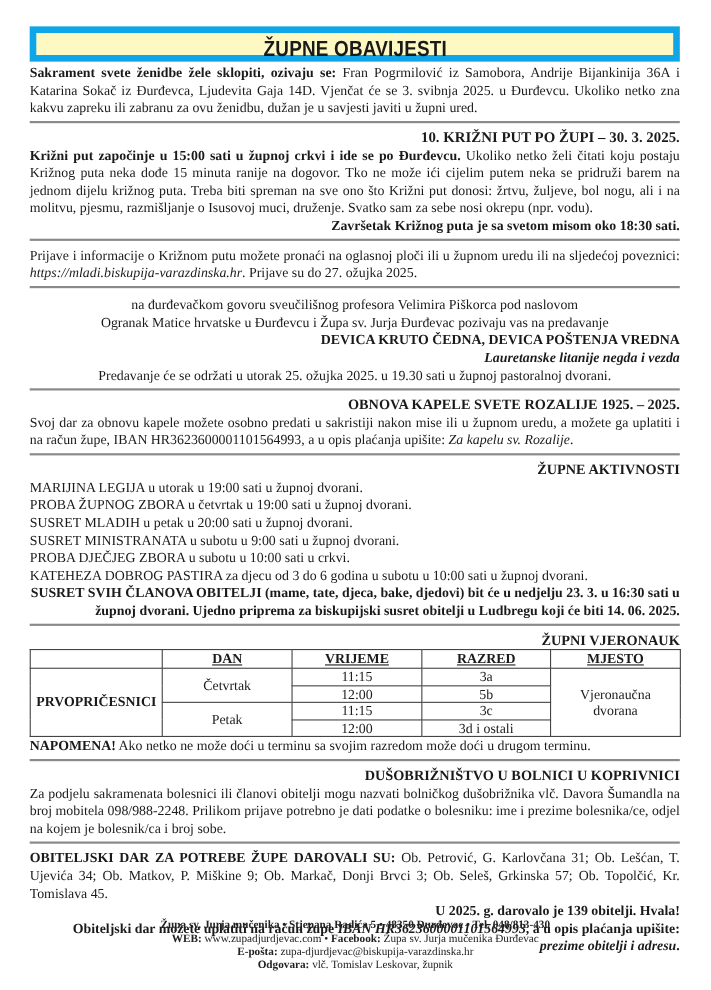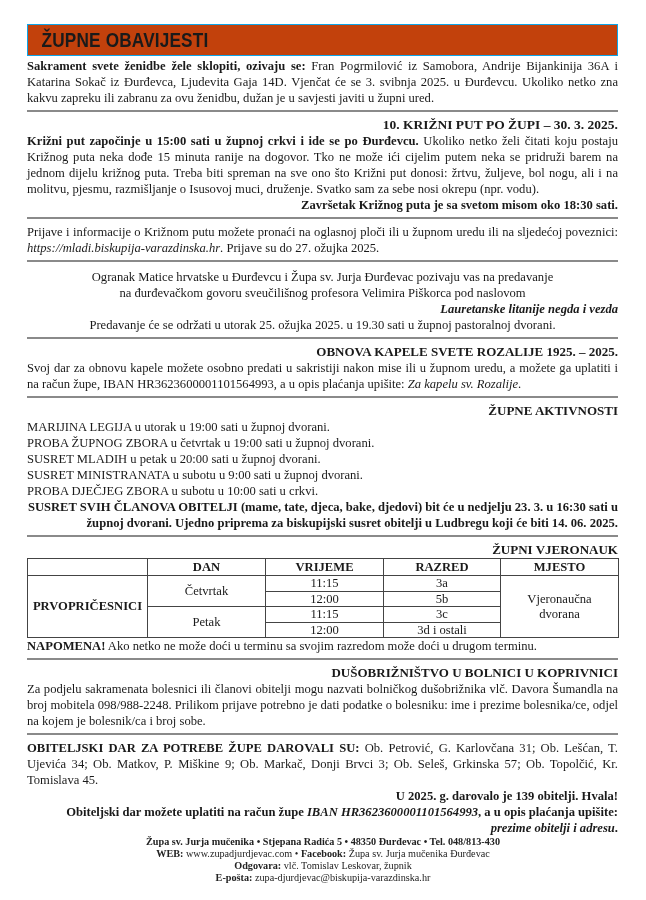--- a/index.html
+++ b/index.html
@@ -6,22 +6,23 @@
   html, body { width: 646px; height: 900px; background: #ffffff; }
   body {
     font-family: "Liberation Serif", "DejaVu Serif", serif;
     color: #1a1a1a;
     position: relative;
     overflow: hidden;
   }
   .page { position: absolute; left: 27px; top: 24px; width: 591px; }
   .title-box {
     height: 32px;
-    border: 1px solid #0ea5e9;
-    background: #c2410c;
+    border: 6px solid #0ea5e9;
+    background: #fef9c3;
+    text-align: center;
     font-family: "Liberation Sans Narrow", "Liberation Sans", sans-serif;
     font-weight: bold;
     font-size: 20px;
     line-height: 30px;
     letter-spacing: 0.2px;
   }
   .title-box span { display: inline-block; transform: scaleX(0.86); }
   .sec { font-size: 12.6px; line-height: 16px; }
   .justify { text-align: justify; }
   .center { text-align: center; }
@@ -37,21 +38,21 @@
   }
   table.vj td, table.vj th {
     border: 1px solid #444;
     text-align: center;
     vertical-align: middle;
     padding: 0;
     line-height: 14.5px;
     height: 15.5px;
     font-weight: normal;
   }
-  table.vj th { font-weight: bold; height: 17px; }
+  table.vj th { font-weight: bold; height: 17px; text-decoration: underline; }
   table.vj td.bold { font-weight: bold; }
   .footer {
     position: absolute; left: 0; top: 836px; width: 646px;
     text-align: center;
     font-family: "Liberation Serif", "DejaVu Serif", serif;
     font-size: 10.2px; line-height: 12px; color: #222;
   }
   .footer .fb { font-weight: bold; }
 </style>
 </head>
@@ -79,22 +80,23 @@
 
   <div>
     <p class="sec justify">
       <span>Prijave i informacije o Križnom putu možete pronaći na oglasnoj ploči ili u župnom uredu ili na sljedećoj poveznici: </span><a class="i" style="color:inherit;text-decoration:none;">https://mladi.biskupija-varazdinska.hr</a><span>. Prijave su do 27. ožujka 2025.</span>
     </p>
   </div>
 
   <div class="rule"></div>
 
   <div class="center sec" style="padding-top:2px;">
+    <p>na đurđevačkom govoru sveučilišnog profesora Velimira Piškorca pod naslovom</p>
     <p>Ogranak Matice hrvatske u Đurđevcu i Župa sv. Jurja Đurđevac pozivaju vas na predavanje</p>
-    <p>na đurđevačkom govoru sveučilišnog profesora Velimira Piškorca pod naslovom</p>
+    <p class="b">DEVICA KRUTO ČEDNA, DEVICA POŠTENJA VREDNA</p>
     <p class="b i">Lauretanske litanije negda i vezda</p>
     <p>Predavanje će se održati u utorak 25. ožujka 2025. u 19.30 sati u župnoj pastoralnoj dvorani.</p>
   </div>
 
   <div class="rule"></div>
 
   <div>
     <div class="h">OBNOVA KAPELE SVETE ROZALIJE 1925. – 2025.</div>
     <p class="sec justify">
       <span>Svoj dar za obnovu kapele možete osobno predati u sakristiji nakon mise ili u župnom uredu, a možete ga uplatiti i na račun župe, IBAN HR3623600001101564993, a u opis plaćanja upišite: </span><span class="i">Za kapelu sv. Rozalije</span><span>.</span>
@@ -103,20 +105,21 @@
 
   <div class="rule"></div>
 
   <div>
     <div class="h">ŽUPNE AKTIVNOSTI</div>
     <p class="sec">MARIJINA LEGIJA u utorak u 19:00 sati u župnoj dvorani.</p>
     <p class="sec">PROBA ŽUPNOG ZBORA u četvrtak u 19:00 sati u župnoj dvorani.</p>
     <p class="sec">SUSRET MLADIH u petak u 20:00 sati u župnoj dvorani.</p>
     <p class="sec">SUSRET MINISTRANATA u subotu u 9:00 sati u župnoj dvorani.</p>
     <p class="sec">PROBA DJEČJEG ZBORA u subotu u 10:00 sati u crkvi.</p>
+    <p class="sec">KATEHEZA DOBROG PASTIRA za djecu od 3 do 6 godina u subotu u 10:00 sati u župnoj dvorani.</p>
     <p class="sec b">SUSRET SVIH ČLANOVA OBITELJI (mame, tate, djeca, bake, djedovi) bit će u nedjelju 23. 3. u 16:30 sati u župnoj dvorani. Ujedno priprema za biskupijski susret obitelji u Ludbregu koji će biti 14. 06. 2025.</p>
   </div>
 
   <div class="rule"></div>
 
   <div>
     <div class="h">ŽUPNI VJERONAUK</div>
     <table class="vj">
       <colgroup>
         <col style="width:120px">
@@ -183,18 +186,18 @@
   </div>
 
 </div>
 
 <div class="footer">
   <p class="fb">Župa sv. Jurja mučenika • Stjepana Radića 5 • 48350 Đurđevac • Tel. 048/813-430</p>
   <p>
     <span class="fb">WEB:</span><span> www.zupadjurdjevac.com • </span><span class="fb">Facebook:</span><span> Župa sv. Jurja mučenika Đurđevac</span>
   </p>
   <p>
+    <span class="fb">E-pošta:</span><span> zupa-djurdjevac@biskupija-varazdinska.hr</span>
+  </p>
+  <p>
     <span class="fb">Odgovara:</span><span> vlč. Tomislav Leskovar, župnik</span>
   </p>
-  <p>
-    <span class="fb">E-pošta:</span><span> zupa-djurdjevac@biskupija-varazdinska.hr</span>
-  </p>
 </div>
 
 </body></html>

